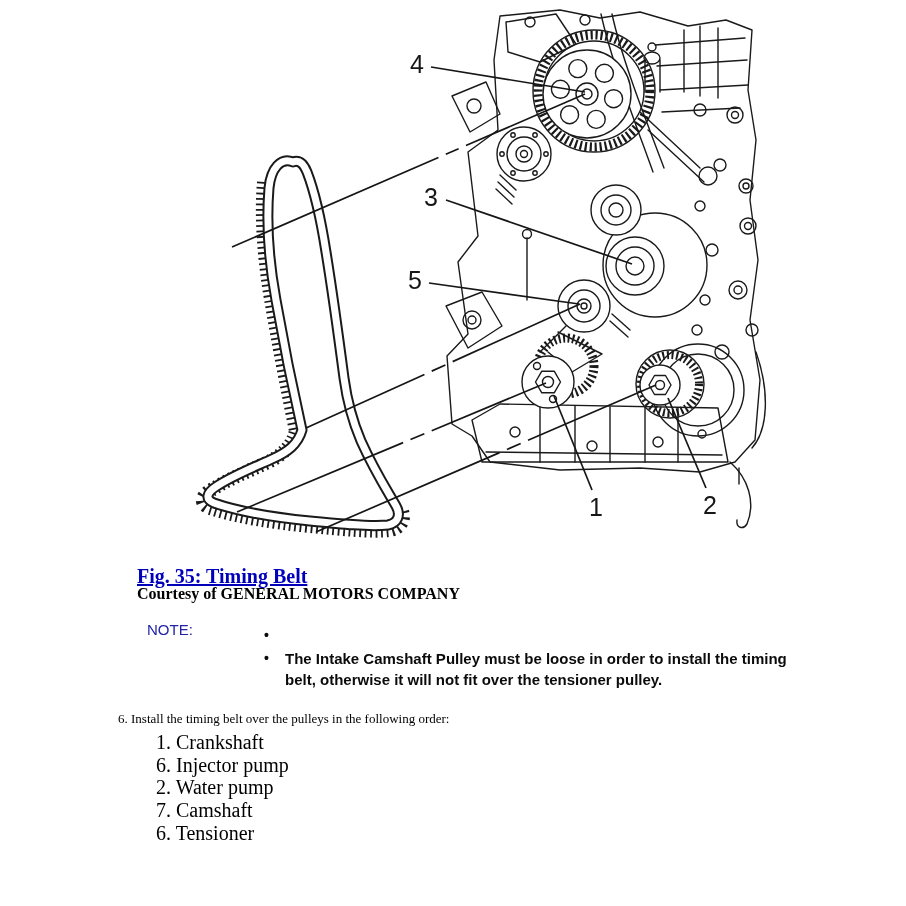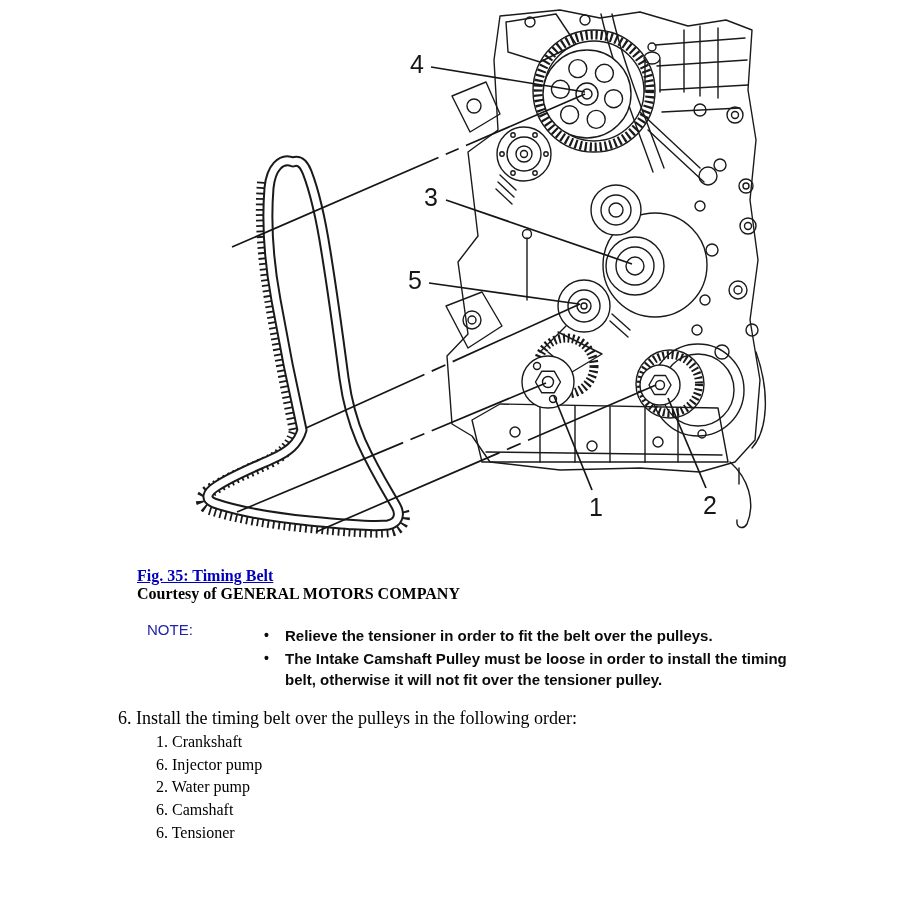--- a/index.html
+++ b/index.html
@@ -15,32 +15,32 @@
 
   
   #figure-svg{left:0;top:0;width:906px;height:906px;pointer-events:none;}
   #figure-svg .ln{stroke:var(--ink);fill:none;stroke-width:1.4;stroke-linecap:round;stroke-linejoin:round;}
   #figure-svg .lnw{stroke:var(--ink);fill:#ffffff;stroke-width:1.4;stroke-linejoin:round;}
   #figure-svg .teeth{stroke:var(--ink);fill:none;}
   #figure-svg .callout{font-family:"Liberation Sans", sans-serif;font-size:25px;fill:#161616;text-anchor:middle;}
   #figure-svg .leader{stroke:#161616;stroke-width:1.7;fill:none;}
 
   
-  .caption-link{left:137px;top:567px;font-size:16px;font-weight:bold;color:var(--link-blue);text-decoration:underline;line-height:18px;text-align:center;}
+  .caption-link{left:137px;top:567px;font-size:20px;font-weight:bold;color:var(--link-blue);text-decoration:underline;line-height:18px;text-align:center;}
   .courtesy{left:137px;top:585px;font-size:16px;font-weight:bold;line-height:18px;}
 
   
   .note-label{left:147px;top:621px;font-family:"Liberation Sans", sans-serif;font-size:15px;font-weight:normal;color:var(--note-blue);line-height:18px;}
   .note-bullets{left:264px;top:625px;width:556px;font-family:"Liberation Sans", sans-serif;font-size:15px;font-weight:bold;color:#0b0b0b;}
   .note-bullet-row{display:flex;line-height:21px;margin-bottom:2px;}
   .note-bullet-row .dot{width:21px;flex:0 0 21px;font-size:14px;}
 
   
-  .step-main{left:118px;top:708px;font-size:18px;line-height:21px;}
-  .substeps{left:156px;top:731px;font-size:16px;}
+  .step-main{left:118px;top:708px;font-size:13px;line-height:21px;}
+  .substeps{left:156px;top:731px;font-size:20px;}
   .substeps .substep{line-height:22.7px;}
 </style>
 </head>
 <body>
 
 <svg id="figure-svg" class="abs" viewBox="0 0 906 906">
 
   <g>
     <path class="ln" d="M500 16 L560 10 L600 18 L640 12 L688 26 L726 20 L752 30 L748 90 L756 140 L750 200 L758 260 L750 320 L760 380 L755 440 L735 462 L700 472 L640 468 L560 470 L490 462 L472 436 L452 424 L447 356 L468 334 L458 262 L478 236 L468 152 L498 130 L494 60 Z"></path>
     <path class="ln" d="M655 45 L745 38 M657 66 L747 60 M660 90 L748 85 M662 112 L740 108"></path>
@@ -190,28 +190,27 @@
   </g>
 </svg>
 
 <a class="abs caption-link" href="#">Fig. 35: Timing Belt</a>
 <div class="abs courtesy">Courtesy of GENERAL MOTORS COMPANY</div>
 
 <div class="abs note-label">NOTE:</div>
 <div class="abs note-bullets">
   <div class="note-bullet-row">
     <span class="dot">•</span>
-    <span>Relieve the tensioner in order to fit the belt over the pulleys.</span>
   </div>
   <div class="note-bullet-row">
     <span class="dot">•</span>
     <span>The Intake Camshaft Pulley must be loose in order to install the timing belt, otherwise it will not fit over the tensioner pulley.</span>
   </div>
 </div>
 
 <div class="abs step-main">6. Install the timing belt over the pulleys in the following order:</div>
 <div class="abs substeps">
   <div class="substep">1. Crankshaft</div>
   <div class="substep">6. Injector pump</div>
   <div class="substep">2. Water pump</div>
-  <div class="substep">6. Camshaft</div>
+  <div class="substep">7. Camshaft</div>
   <div class="substep">6. Tensioner</div>
 </div>
 
 </body></html>

